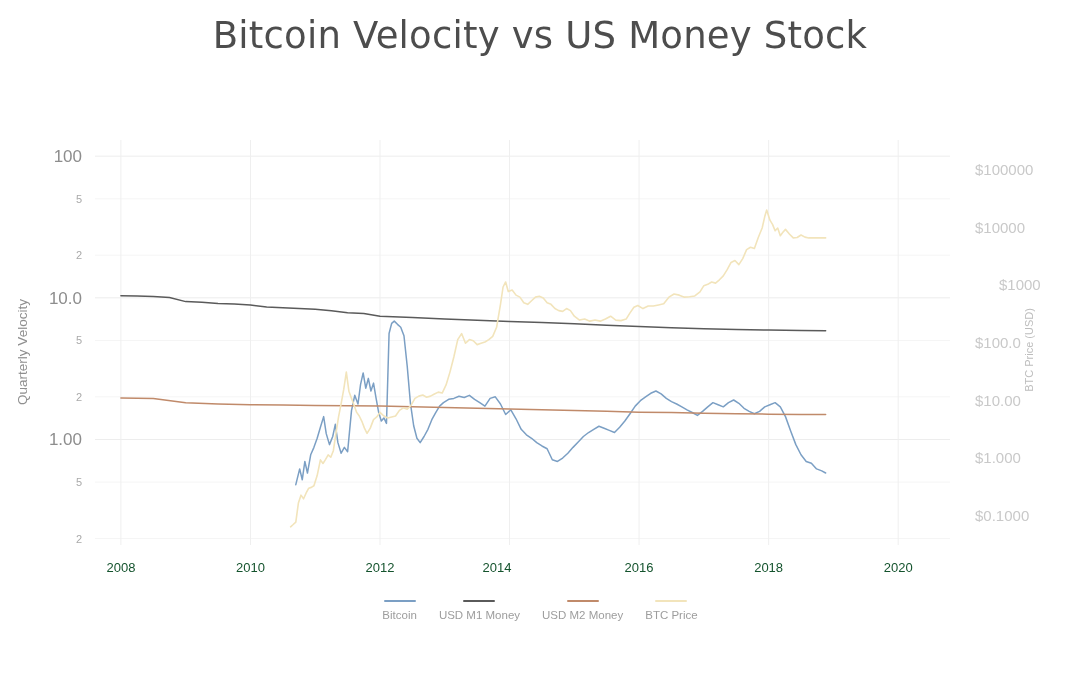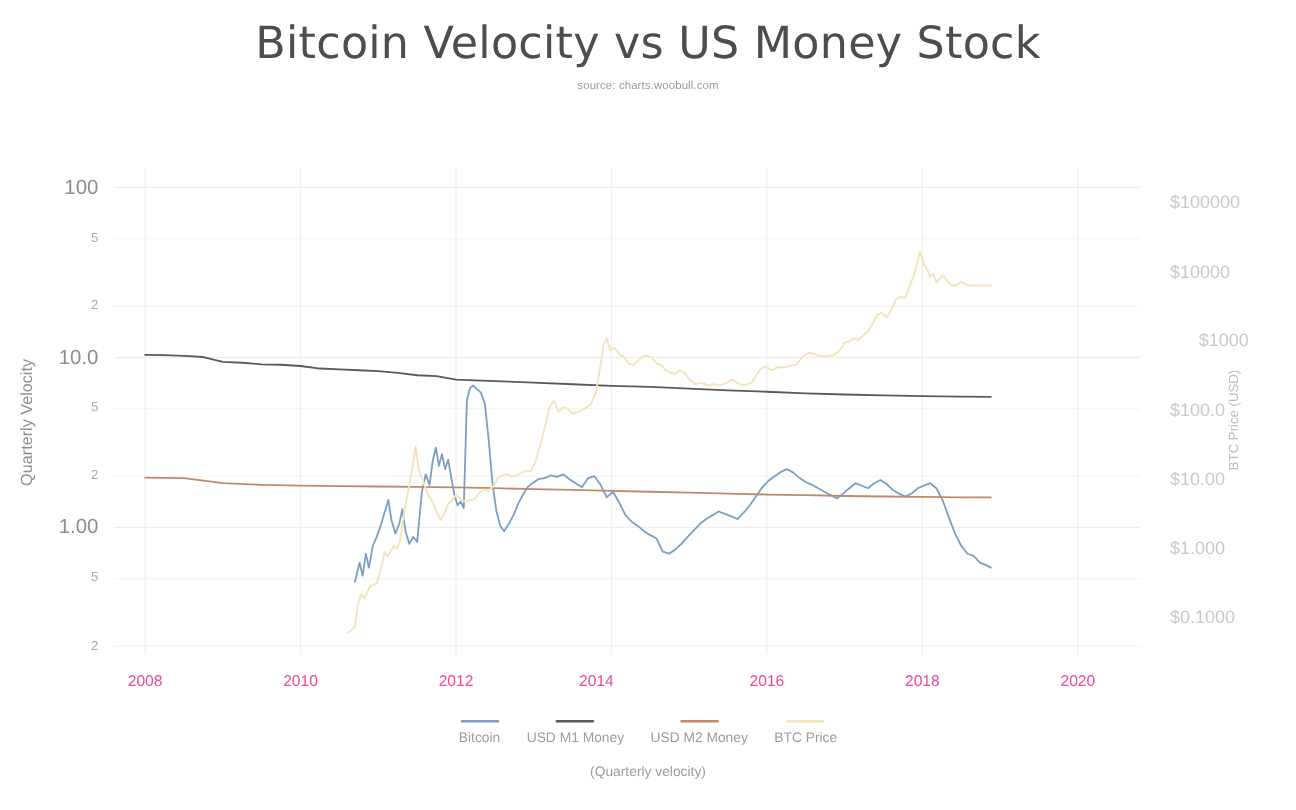--- a/index.html
+++ b/index.html
@@ -38,21 +38,21 @@
   }
   .ytick.major{font-size:17px;color:#8d8d8d;}
   .ytick.minor{font-size:11px;color:#a9a9a9;}
 
   .y2tick{
     position:absolute;text-align:right;color:#c9c9c9;line-height:1;
     transform:translateY(-50%);white-space:nowrap;font-size:15px;
   }
 
   .xtick{
-    position:absolute;text-align:center;color:#ec4899;font-size:13px;
+    position:absolute;text-align:center;color:#14532d;font-size:13px;
     transform:translateX(-50%);white-space:nowrap;
   }
 
   .axis-title-left{
     position:absolute;left:22px;top:352px;
     font-size:13.5px;color:#8f8f8f;white-space:nowrap;
     transform:translate(-50%,-50%) rotate(-90deg);transform-origin:center center;
   }
   .axis-title-right{
     position:absolute;left:1029px;top:350px;
@@ -68,21 +68,20 @@
   .legend-item{display:flex;align-items:center;gap:7px;flex-direction:column;}
   .legend-swatch{display:block;width:32px;height:2px;border-radius:1px;}
   .legend-label{font-size:11.5px;color:#9d9d9d;white-space:nowrap;}
 </style>
 </head>
 <body>
 
 <div id="root">
 
   <div class="chart-title">Bitcoin Velocity vs US Money Stock</div>
-  <div class="chart-subtitle">source: charts.woobull.com</div>
 
   <div class="axis-title-left">Quarterly Velocity</div>
   <div class="axis-title-right">BTC Price (USD)</div>
 
   <div class="plot" id="plot">
     <svg class="svg-layer" id="gridsvg" viewBox="0 0 855 405" preserveAspectRatio="none">
         <line x1="0" y1="16.14283705639349" x2="855" y2="16.14283705639349" stroke="#ededed" stroke-width="1"></line>
         <line x1="0" y1="58.79103083609249" x2="855" y2="58.79103083609249" stroke="#f5f5f5" stroke-width="1"></line>
         <line x1="0" y1="115.16887638967694" x2="855" y2="115.16887638967694" stroke="#f5f5f5" stroke-width="1"></line>
         <line x1="0" y1="157.81707016937594" x2="855" y2="157.81707016937594" stroke="#ededed" stroke-width="1"></line>
@@ -149,15 +148,14 @@
       <div class="legend-item">
         <span class="legend-swatch" style="background: rgb(192, 138, 106);"></span>
         <span class="legend-label">USD M2 Money</span>
       </div>
       <div class="legend-item">
         <span class="legend-swatch" style="background: rgb(242, 228, 187);"></span>
         <span class="legend-label">BTC Price</span>
       </div>
     </div>
 
-  <div class="chart-footer">(Quarterly velocity)</div>
 
 </div>
 
 </body></html>

